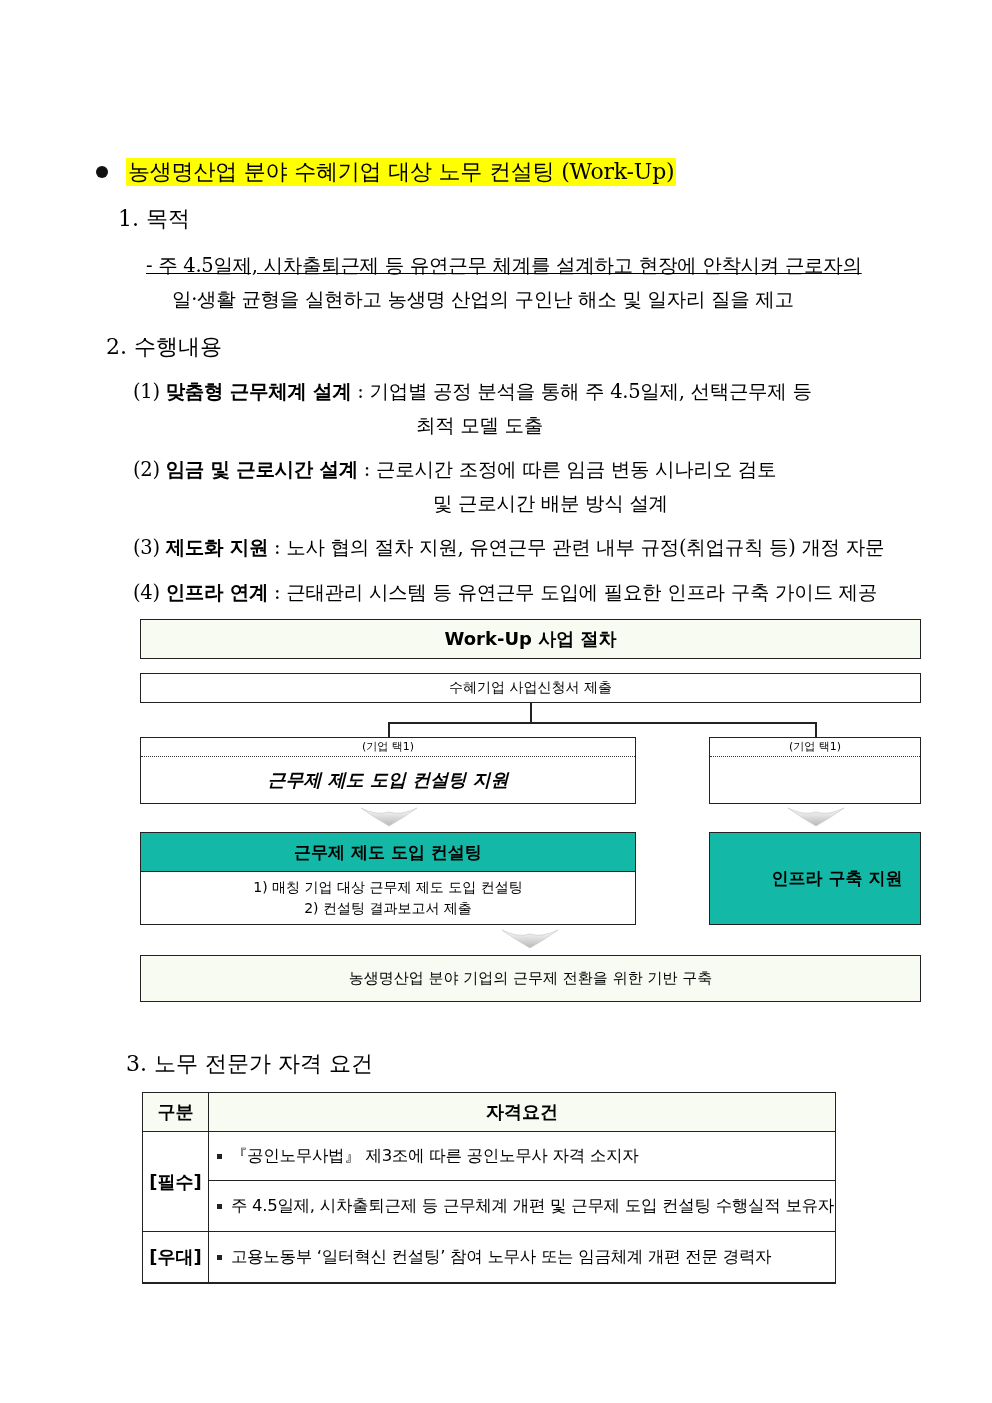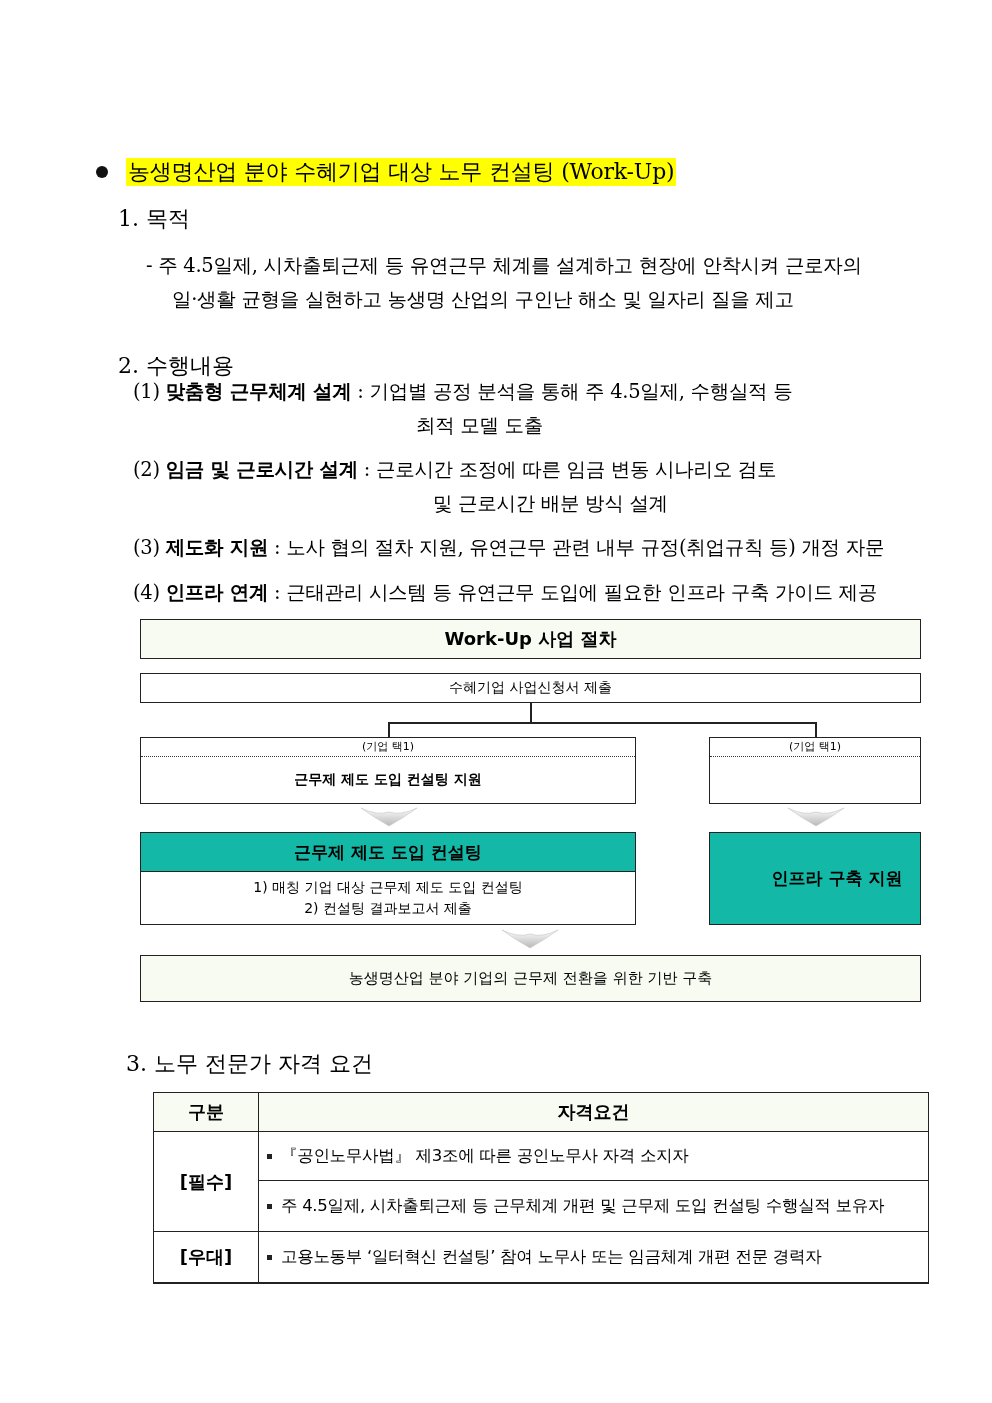--- a/index.html
+++ b/index.html
@@ -12,46 +12,46 @@
   .h2 { font-size: 22px; line-height: 28px; white-space: nowrap; }
   .para { font-size: 19.5px; line-height: 34px; white-space: nowrap; letter-spacing: -0.3px; }
   .para b { font-family: "DejaVu Sans", "Liberation Sans", sans-serif; font-weight: bold; }
   .box { position: absolute; border: 1.5px solid #222; box-sizing: border-box;
          display: flex; align-items: center; justify-content: center; text-align: center;
          font-family: "DejaVu Sans", "Liberation Sans", sans-serif; }
   .green { background: #f7fbf1; }
   .green2 { background: #14b8a6; }
   .line { position: absolute; background: #222; }
   .arrow { position: absolute; width: 60px; height: 22px; }
-  table.req { position: absolute; left: 153px; top: 1092px; width: 776px; border-collapse: collapse;
+  table.req { position: absolute; left: 142px; top: 1092px; width: 694px; border-collapse: collapse;
               font-family: "DejaVu Sans", "Liberation Sans", sans-serif; }
   table.req td, table.req th { border: 1.5px solid #222; }
   table.req th { background: #f7fbf1; height: 36px; font-size: 18px; font-weight: bold; }
   table.req td.cat { width: 102px; text-align: center; font-size: 18px; font-weight: bold; }
   table.req td.item { font-size: 16.5px; padding-left: 8px; height: 46px; white-space: nowrap; letter-spacing: -0.3px; }
   table.req tr:last-child td { border-bottom: 2.5px solid #222; }
   .sq { display: inline-block; width: 5px; height: 5px; background: #222; margin-right: 9px; vertical-align: middle; }
 </style>
 </head>
 <body>
 
 <div class="abs title-row">
   <span class="bullet"></span>
   <span class="hl">농생명산업 분야 수혜기업 대상 노무 컨설팅 (Work-Up)</span>
 </div>
 
 <div class="abs h2" style="left:118px; top:205px;">1. 목적</div>
-<div class="abs para" style="left:146px; top:249px;">- 주 4.5일제, 시차출퇴근제 등 유연근무 체계를 설계하고 현장에 안착시켜 근로자의</div>
+<div class="abs para" style="left:146px; top:249px;text-decoration:underline;">- 주 4.5일제, 시차출퇴근제 등 유연근무 체계를 설계하고 현장에 안착시켜 근로자의</div>
 <div class="abs para" style="left:172px; top:283px;">일·생활 균형을 실현하고 농생명 산업의 구인난 해소 및 일자리 질을 제고</div>
 
-<div class="abs h2" style="left:118px; top:333px;margin-top:19px;">2. 수행내용</div>
+<div class="abs h2" style="left:106px; top:333px;">2. 수행내용</div>
 
 <div class="abs para" style="left:133px; top:375px;">
   <span>(1)</span>
-  <b>맞춤형 근무체계 설계</b><span> : </span><span>기업별 공정 분석을 통해 주 4.5일제, 수행실적 등</span>
+  <b>맞춤형 근무체계 설계</b><span> : </span><span>기업별 공정 분석을 통해 주 4.5일제, 선택근무제 등</span>
 </div>
 <div class="abs para" style="left:416px; top:409px;">최적 모델 도출</div>
 
 <div class="abs para" style="left:133px; top:453px;">
   <span>(2)</span>
   <b>임금 및 근로시간 설계</b><span> : </span><span>근로시간 조정에 따른 임금 변동 시나리오 검토</span>
 </div>
 <div class="abs para" style="left:433px; top:487px;">및 근로시간 배분 방식 설계</div>
 
 <div class="abs para" style="left:133px; top:531px;">
@@ -69,21 +69,21 @@
 
   <div class="box" style="left:140px; top:673px; width:781px; height:30px; font-size:14px;">수혜기업 사업신청서 제출</div>
 
   <div class="line" style="left:530px; top:703px; width:1.5px; height:20px;"></div>
   <div class="line" style="left:388px; top:722px; width:428px; height:1.5px;"></div>
   <div class="line" style="left:388px; top:722px; width:1.5px; height:16px;"></div>
   <div class="line" style="left:815px; top:722px; width:1.5px; height:16px;"></div>
 
   <div class="box" style="left:140px; top:737px; width:496px; height:67px; flex-direction:column; justify-content:flex-start;">
     <div style="width:100%; height:18px; font-size:11px; line-height:18px; border-bottom:1px dotted #333;">(기업 택1)</div>
-    <div style="flex:1; display:flex; align-items:center; justify-content:center; font-size:14px; font-weight:bold;">근무제 제도 도입 컨설팅 지원</div>
+    <div style="flex:1; display:flex; align-items:center; justify-content:center; font-size:18px; font-weight:bold;font-style:italic;">근무제 제도 도입 컨설팅 지원</div>
   </div>
 
   <div class="box" style="left:709px; top:737px; width:212px; height:67px; flex-direction:column; justify-content:flex-start;">
     <div style="width:100%; height:18px; font-size:11px; line-height:18px; border-bottom:1px dotted #333;">(기업 택1)</div>
   </div>
 
   <svg class="arrow" style="left:359px; top:806px;" viewBox="0 0 60 22">
     <defs>
         <linearGradient id="ag" x1="0" y1="0" x2="0" y2="1">
           <stop offset="0" stop-color="#ffffff"></stop>

